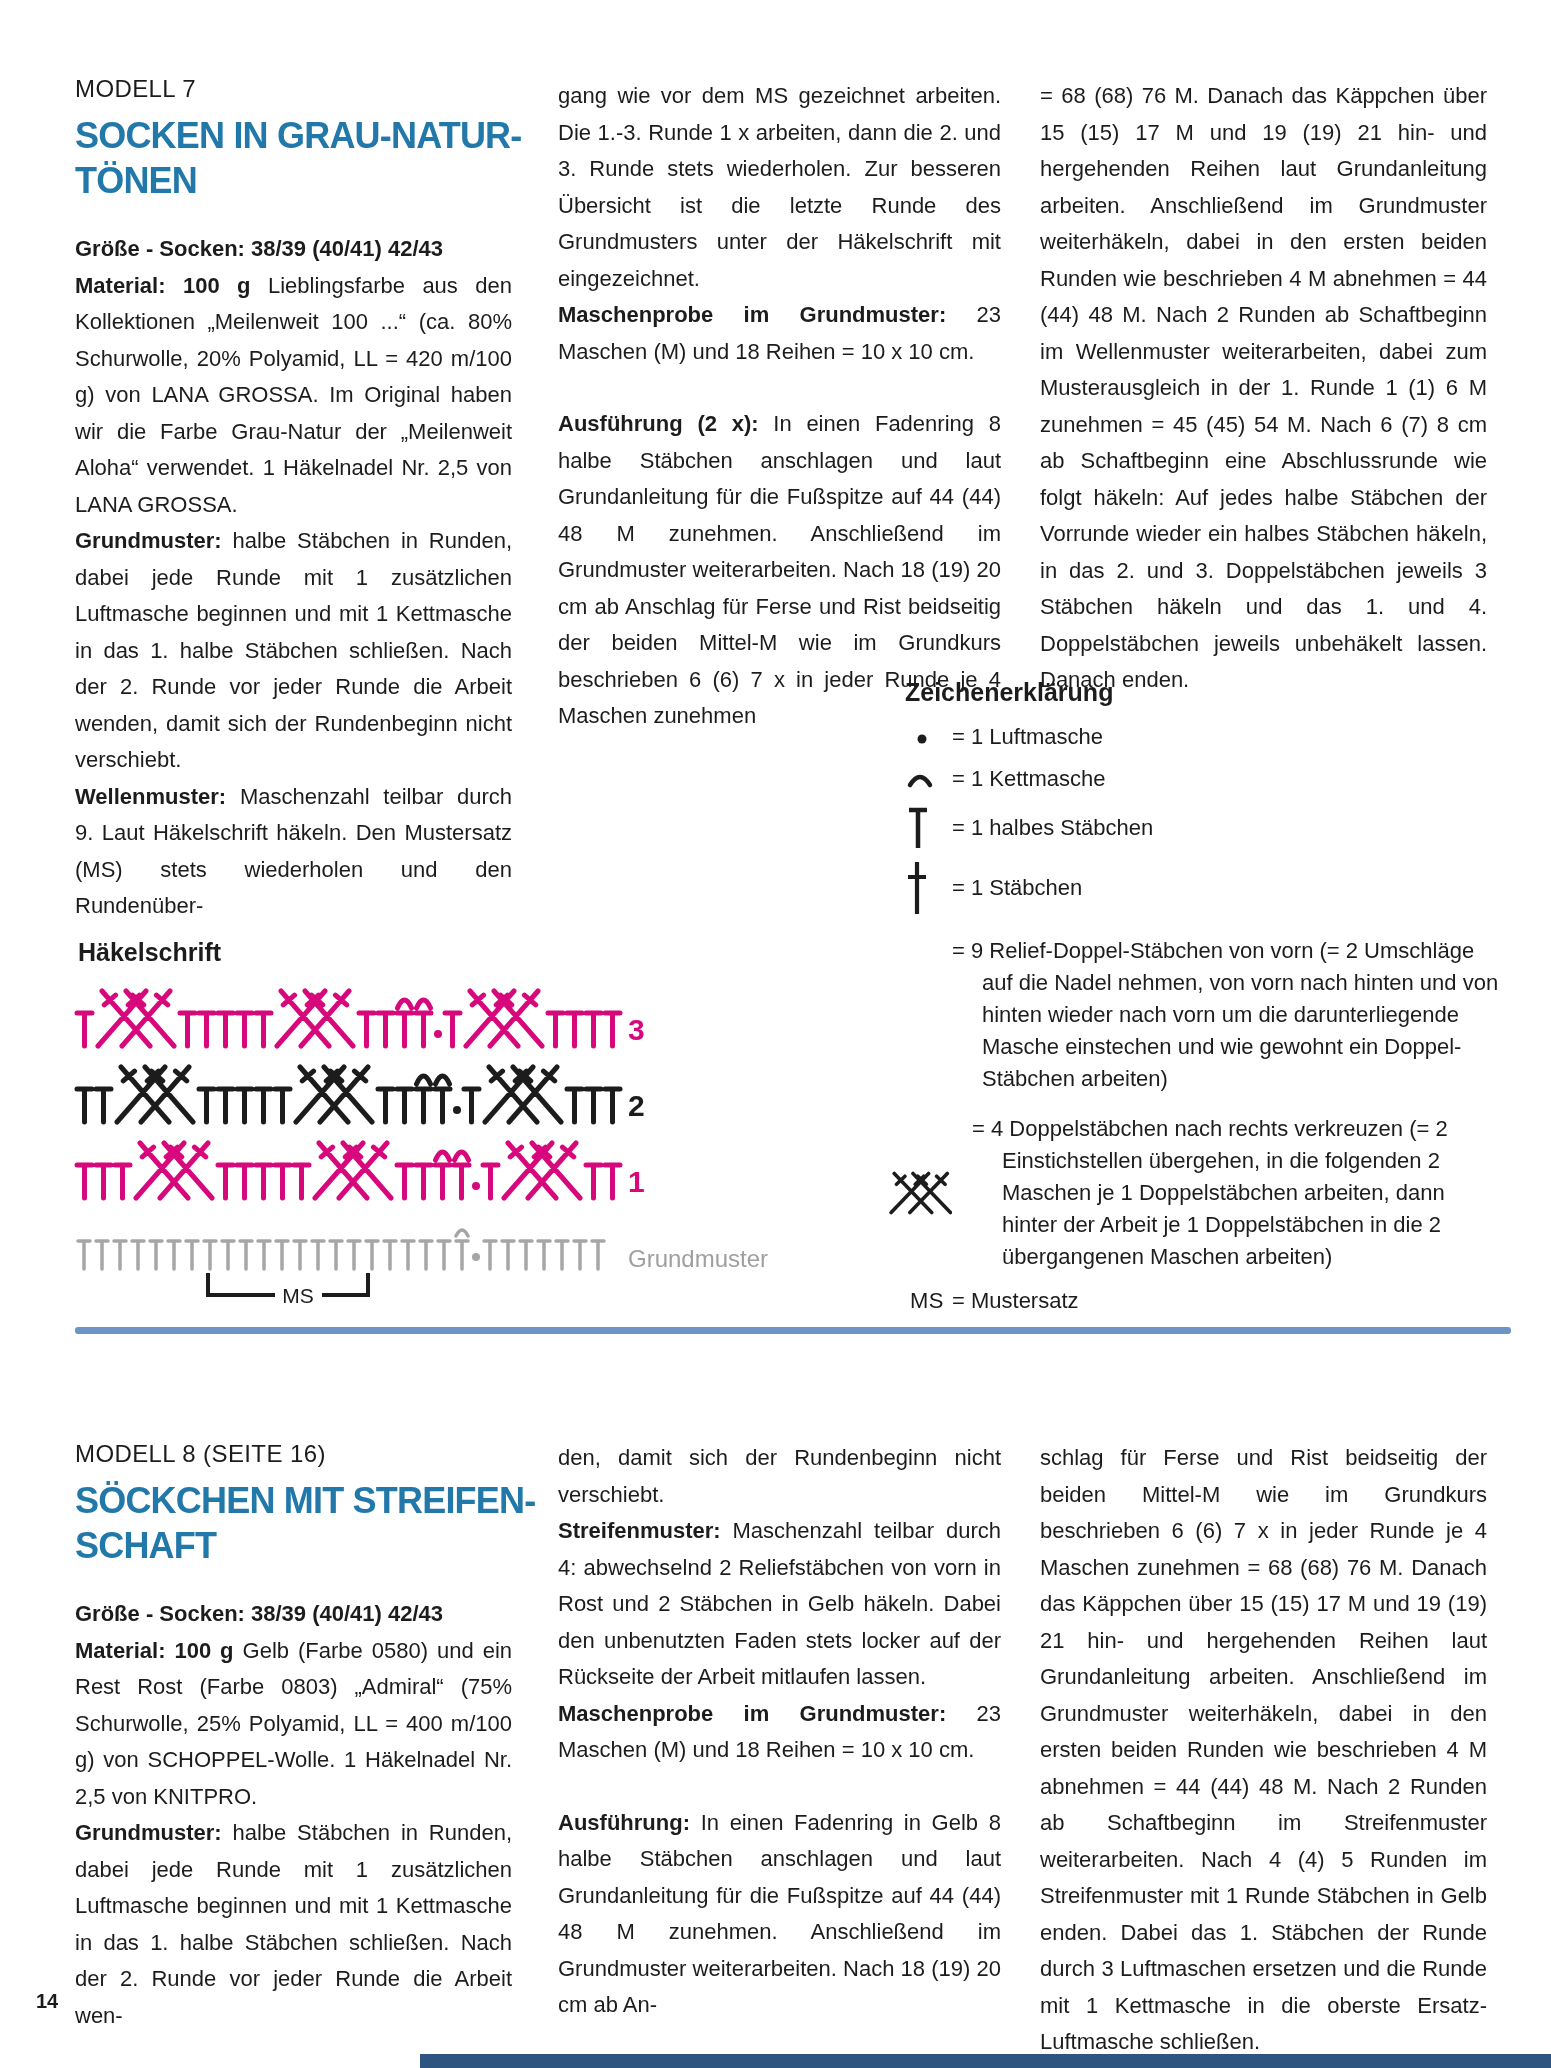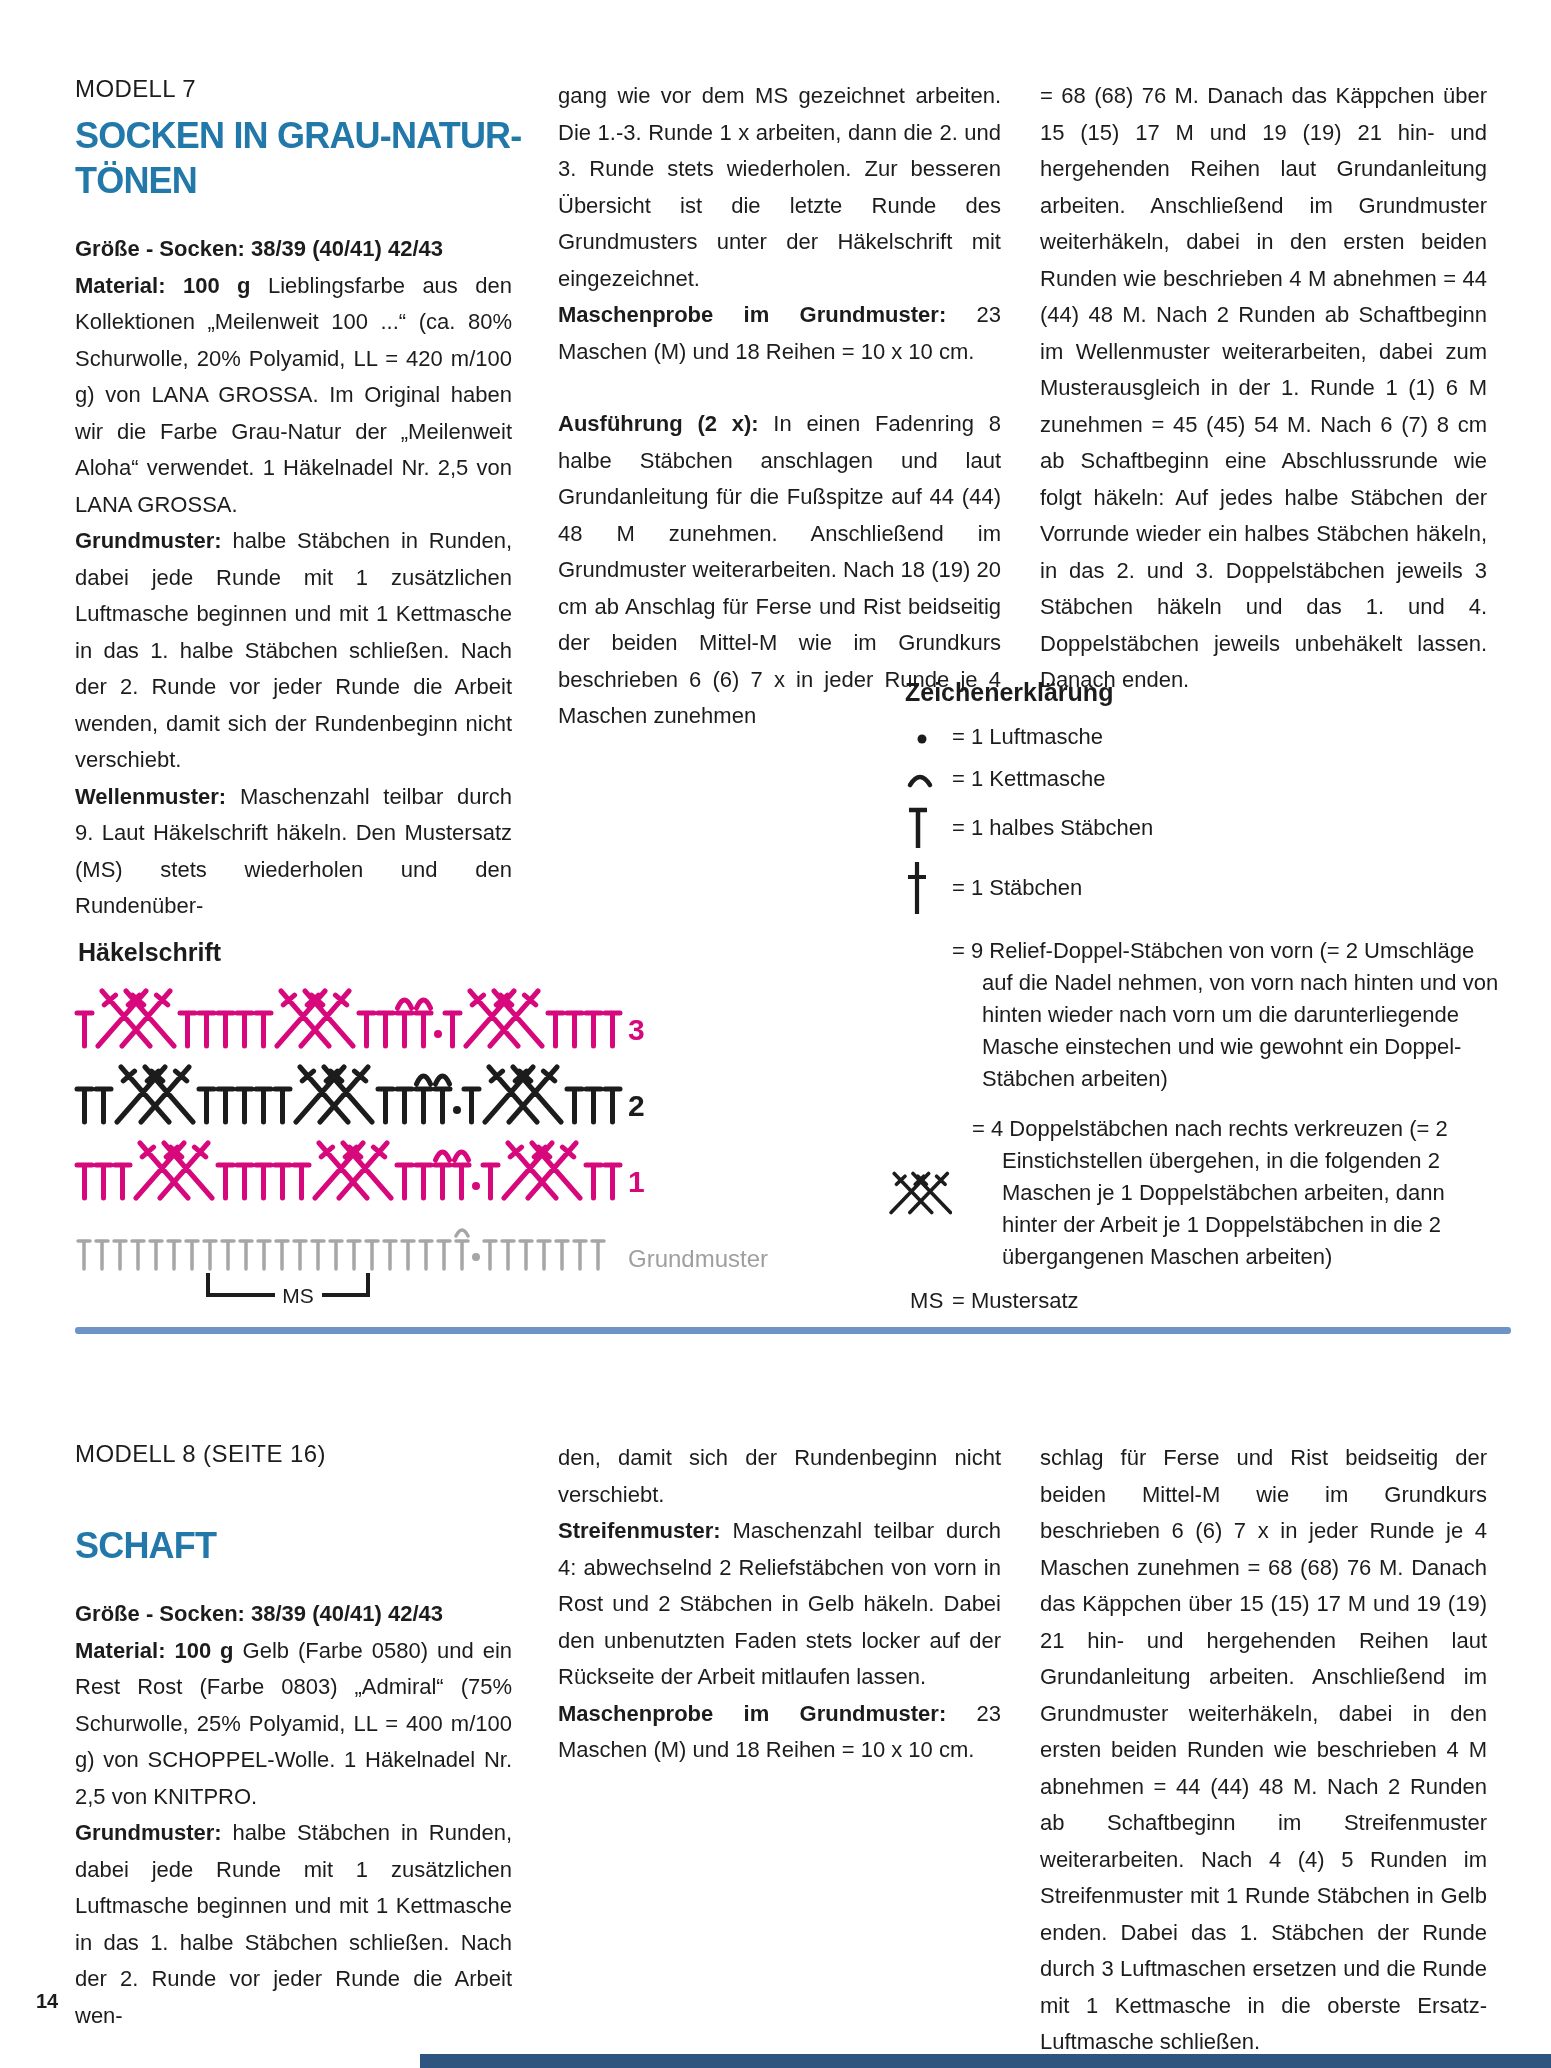--- a/index.html
+++ b/index.html
@@ -143,33 +143,34 @@
           </div>
           <div class="ltext">= Mustersatz</div>
         </div>
       </div>
   </aside>
 
   <div class="abs" id="divider"></div>
 
   <section class="abs" style="left:75px;top:1440px;width:437px;">
     <div class="kicker">MODELL 8 (SEITE 16)</div>
-    <h1 class="headline"><br><span>SCHAFT</span></h1>
+    <h1 class="headline"><span>SÖCKCHEN MIT STREIFEN-</span><br><span>SCHAFT</span></h1>
     <div class="paras">
         <p><strong>Größe - Socken: 38/39 (40/41) 42/43</strong></p>
         <p><strong>Material: 100 g </strong><span>Gelb (Farbe 0580) und ein Rest Rost (Farbe 0803) „Admiral“ (75% Schurwolle, 25% Polyamid, LL = 400 m/100 g) von SCHOPPEL-Wolle. 1 Häkelnadel Nr. 2,5 von KNITPRO.</span></p>
         <p><strong>Grundmuster: </strong><span>halbe Stäbchen in Runden, dabei jede Runde mit 1 zusätzlichen Luftmasche beginnen und mit 1 Kettmasche in das 1. halbe Stäbchen schließen. Nach der 2. Runde vor jeder Runde die Arbeit wen-</span></p>
       </div>
   </section>
 
   <section class="abs" style="left:558px;top:1440px;width:443px;">
     <div class="paras">
         <p><span>den, damit sich der Rundenbeginn nicht verschiebt.</span></p>
         <p><strong>Streifenmuster: </strong><span>Maschenzahl teilbar durch 4: abwechselnd 2 Reliefstäbchen von vorn in Rost und 2 Stäbchen in Gelb häkeln. Dabei den unbenutzten Faden stets locker auf der Rückseite der Arbeit mitlaufen lassen.</span></p>
         <p><strong>Maschenprobe im Grundmuster: </strong><span>23 Maschen (M) und 18 Reihen = 10 x 10 cm.</span></p>
+        <p class="gap"><strong>Ausführung: </strong><span>In einen Fadenring in Gelb 8 halbe Stäbchen anschlagen und laut Grundanleitung für die Fußspitze auf 44 (44) 48 M zunehmen. Anschließend im Grundmuster weiterarbeiten. Nach 18 (19) 20 cm ab An-</span></p>
       </div>
   </section>
 
   <section class="abs" style="left:1040px;top:1440px;width:447px;">
     <div class="paras">
         <p><span>schlag für Ferse und Rist beidseitig der beiden Mittel-M wie im Grundkurs beschrieben 6 (6) 7 x in jeder Runde je 4 Maschen zunehmen = 68 (68) 76 M. Danach das Käppchen über 15 (15) 17 M und 19 (19) 21 hin- und hergehenden Reihen laut Grundanleitung arbeiten. Anschließend im Grundmuster weiterhäkeln, dabei in den ersten beiden Runden wie beschrieben 4 M abnehmen = 44 (44) 48 M. Nach 2 Runden ab Schaftbeginn im Streifenmuster weiterarbeiten. Nach 4 (4) 5 Runden im Streifenmuster mit 1 Runde Stäbchen in Gelb enden. Dabei das 1. Stäbchen der Runde durch 3 Luftmaschen ersetzen und die Runde mit 1 Kettmasche in die oberste Ersatz-Luftmasche schließen.</span></p>
       </div>
   </section>
 
   <div class="abs" id="pageno">14</div>

